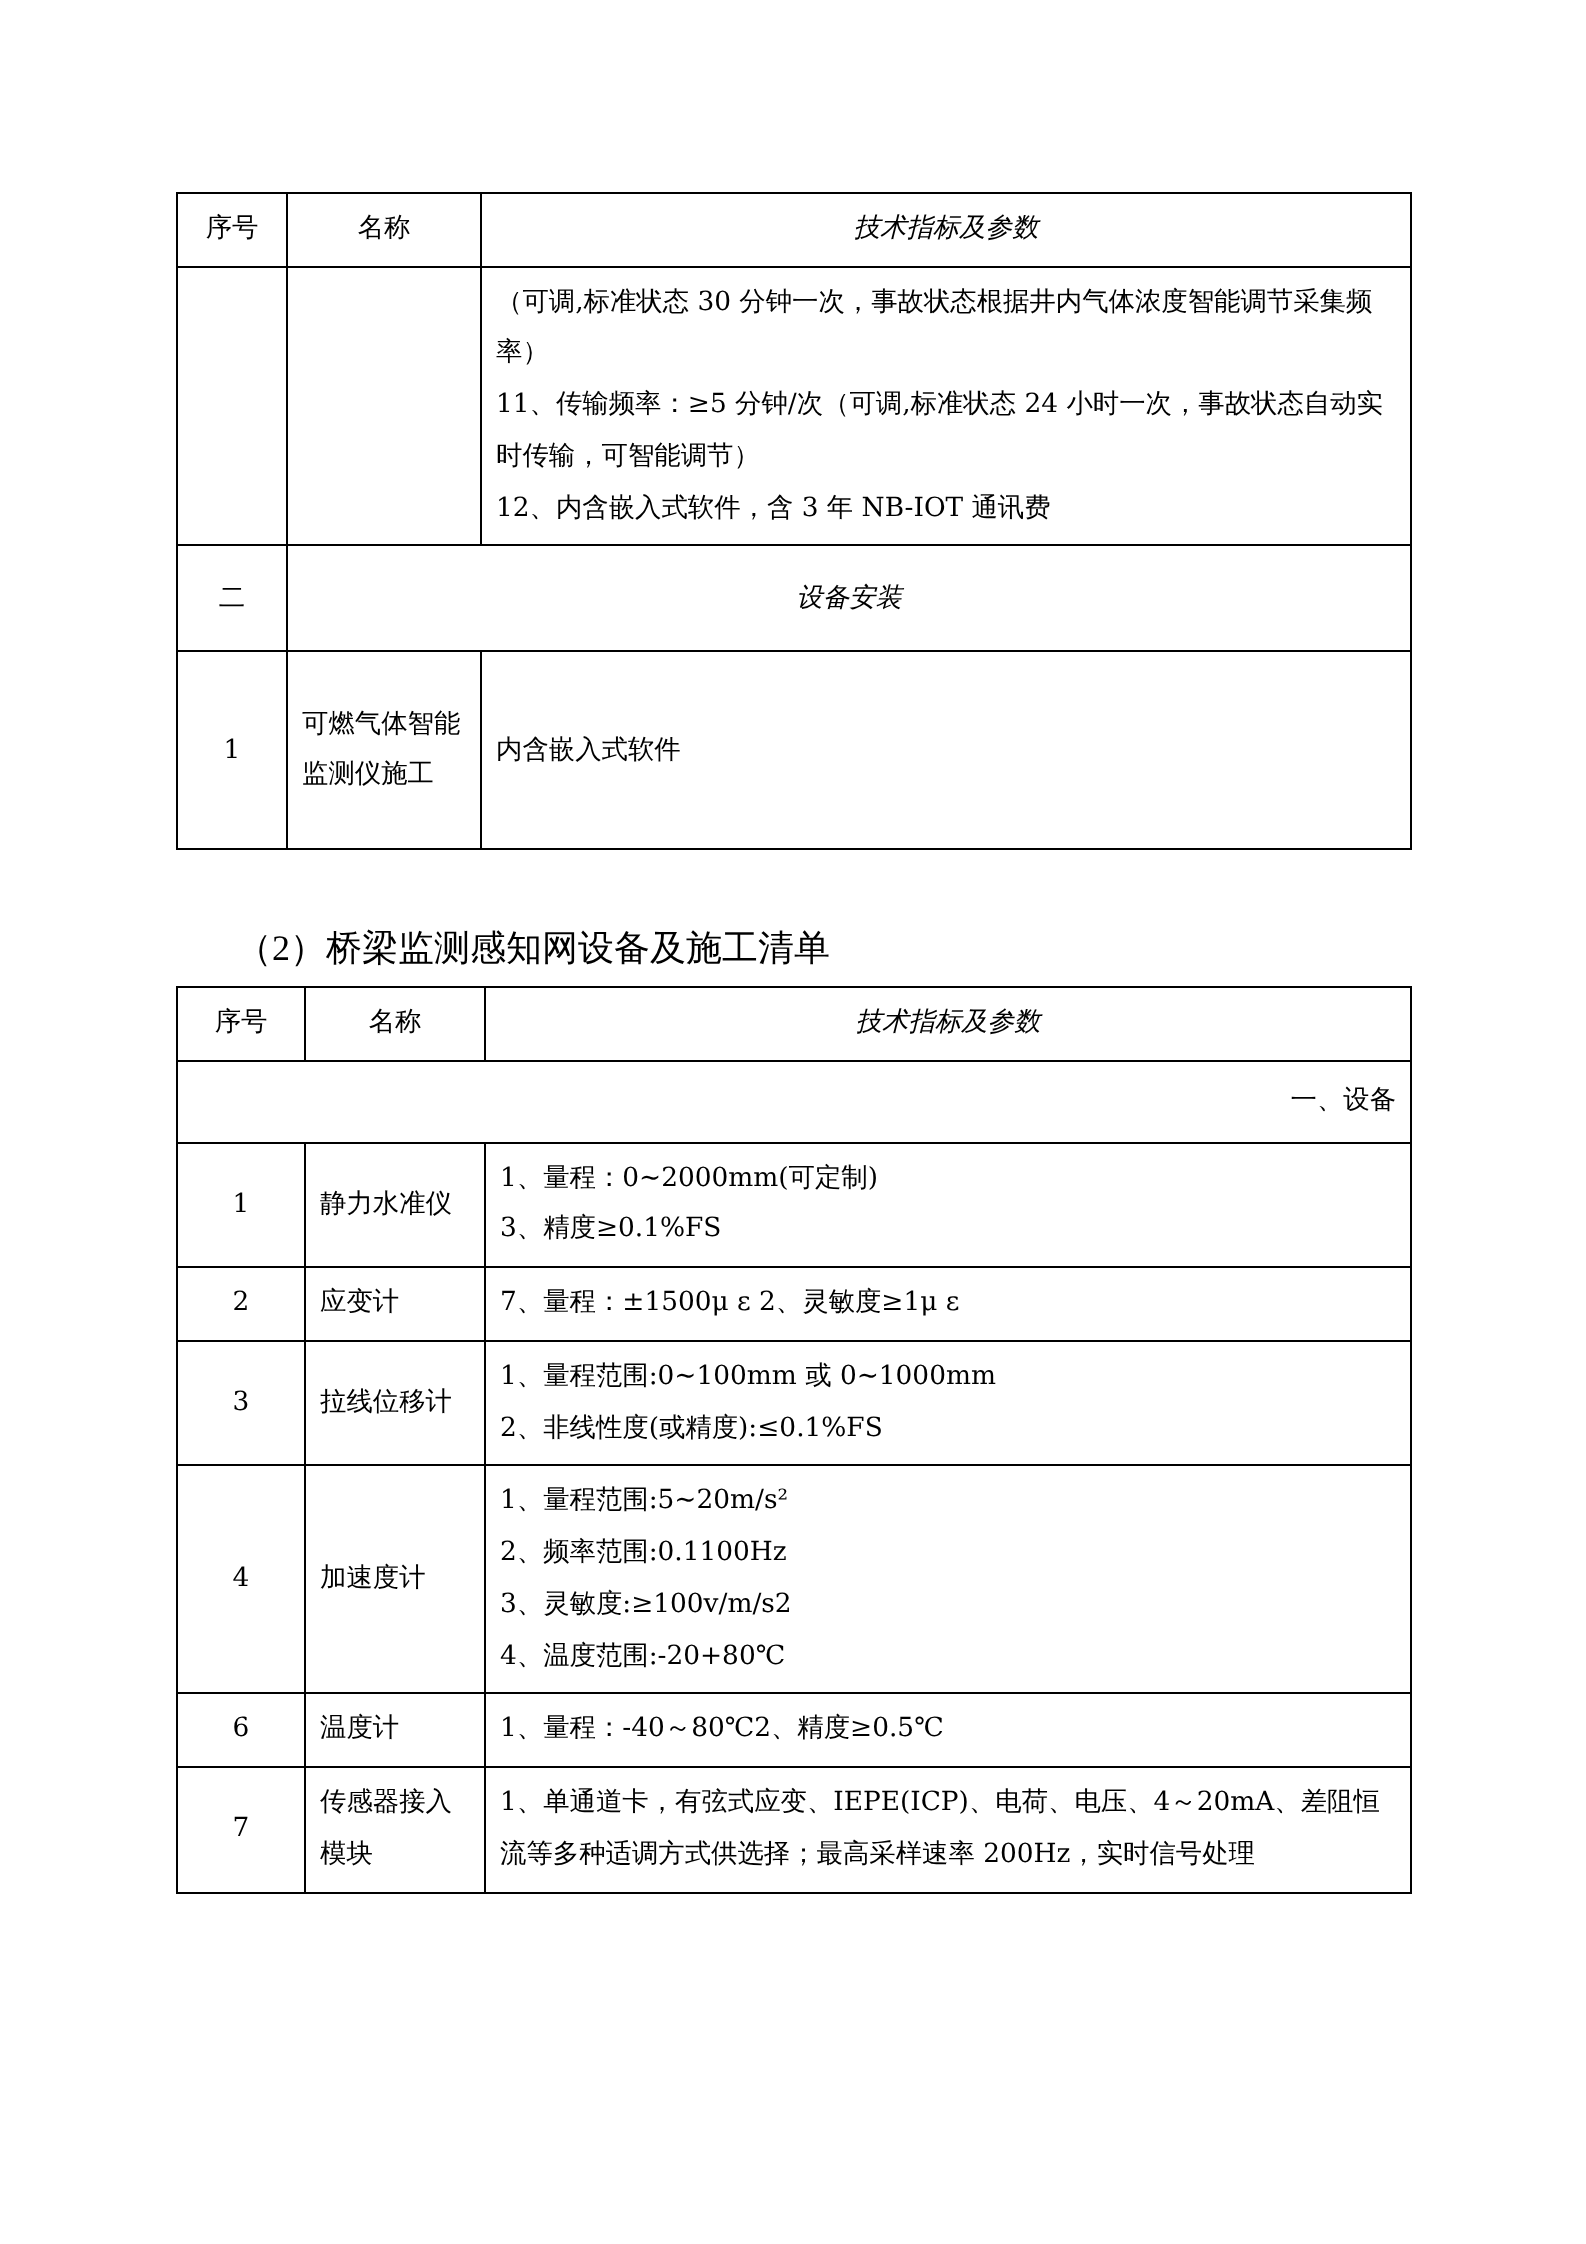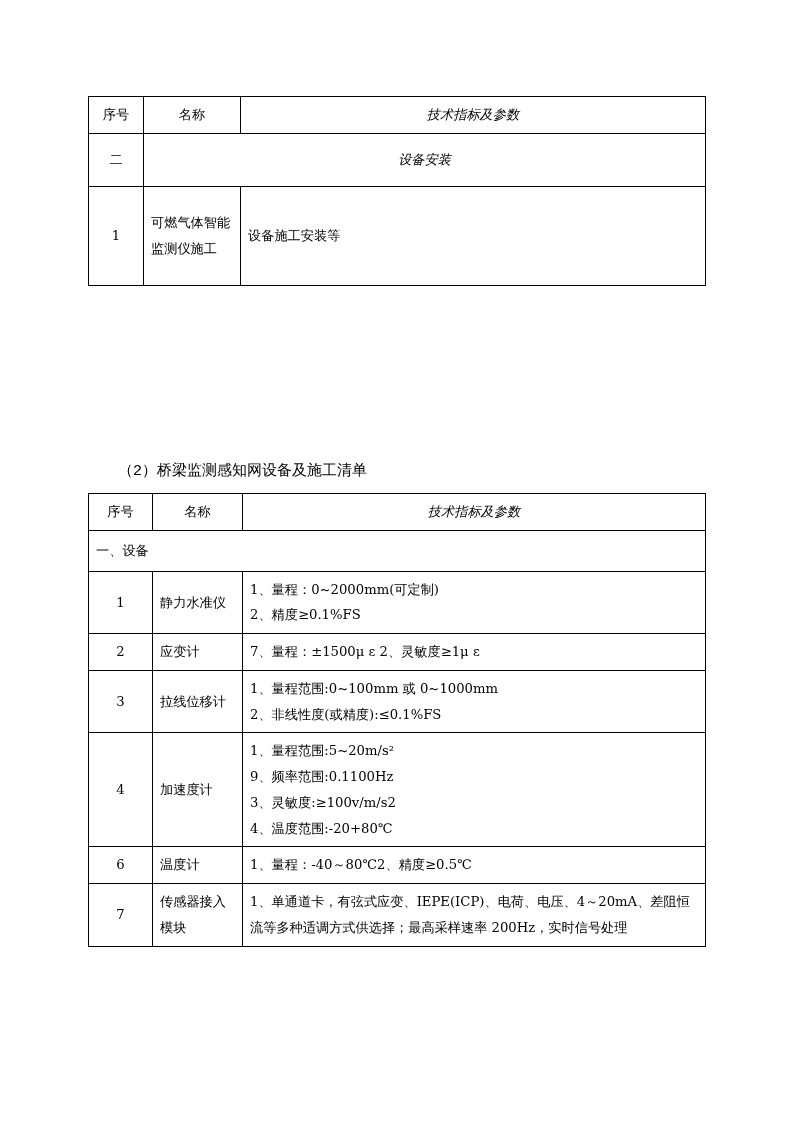--- a/index.html
+++ b/index.html
@@ -49,29 +49,29 @@
   }
   .c-num { width: 55px; text-align: center; }
   .c-name { width: 97px; text-align: left; }
   .c-spec { text-align: left; }
 
   
   .t2 .c-num { width: 64px; }
   .t2 .c-name { width: 90px; }
 
   .cell-center { text-align: center; font-style: italic; }
-  .cell-left { text-align: left; }
+  .cell-left { text-align: right; }
   .spec-line { display: block; }
 
   .section-title {
-    font-size: 15px;
+    font-size: 18px;
     line-height: 1.6;
     margin: 0;
     padding: 0;
-    font-family: Liberation Mono, monospace;
+    font-family: Liberation Serif, serif;
     text-align: right;
   }
 
   .tbl1-wrap { position: absolute; left: 88px; top: 96px; }
   .heading-wrap { position: absolute; left: 118px; top: 460px; }
   .tbl2-wrap { position: absolute; left: 88px; top: 493px; }
 
   .tall-row td { line-height: 2.0; }
 </style>
 </head>
@@ -86,31 +86,40 @@
           <col class="c-name">
           <col class="c-spec">
       </colgroup>
       <tbody>
         <tr class="hdr">
           <td class="c-num">序号</td>
           <td class="c-name">名称</td>
           <td class="c-spec cell-center">技术指标及参数</td>
         </tr>
 
+        <tr>
+          <td class="c-num"></td>
+          <td class="c-name"></td>
+          <td class="c-spec">
+            <span class="spec-line">（可调,标准状态 30 分钟一次，事故状态根据井内气体浓度智能调节采集频率）</span>
+            <span class="spec-line">11、传输频率：≥5 分钟/次（可调,标准状态 24 小时一次，事故状态自动实时传输，可智能调节）</span>
+            <span class="spec-line">12、内含嵌入式软件，含 3 年 NB-IOT 通讯费</span>
+          </td>
+        </tr>
 
         <tr class="tall-row">
           <td class="c-num" style="height:42px">二</td>
           <td class="cell-center" colspan="2">设备安装</td>
         </tr>
 
         <tr>
           <td class="c-num" style="height:88px">1</td>
           <td class="c-name">可燃气体智能监测仪施工</td>
           <td class="c-spec">
-            <span class="spec-line">设备施工安装等</span>
+            <span class="spec-line">内含嵌入式软件</span>
           </td>
         </tr>
       </tbody>
     </table>
   </div>
 
   <div class="heading-wrap">
     <div class="section-title">（2）桥梁监测感知网设备及施工清单</div>
   </div>
 
@@ -130,21 +139,21 @@
 
         <tr>
           <td class="cell-left" colspan="3" style="height:30px">一、设备</td>
         </tr>
 
         <tr>
           <td class="c-num">1</td>
           <td class="c-name">静力水准仪</td>
           <td class="c-spec">
             <span class="spec-line">1、量程：0~2000mm(可定制)</span>
-            <span class="spec-line">2、精度≥0.1%FS</span>
+            <span class="spec-line">3、精度≥0.1%FS</span>
           </td>
         </tr>
 
         <tr>
           <td class="c-num">2</td>
           <td class="c-name">应变计</td>
           <td class="c-spec">
             <span class="spec-line">7、量程：±1500μ ε 2、灵敏度≥1μ ε</span>
           </td>
         </tr>
@@ -156,21 +165,21 @@
             <span class="spec-line">1、量程范围:0~100mm 或 0~1000mm</span>
             <span class="spec-line">2、非线性度(或精度):≤0.1%FS</span>
           </td>
         </tr>
 
         <tr>
           <td class="c-num">4</td>
           <td class="c-name">加速度计</td>
           <td class="c-spec">
             <span class="spec-line">1、量程范围:5~20m/s²</span>
-            <span class="spec-line">9、频率范围:0.1100Hz</span>
+            <span class="spec-line">2、频率范围:0.1100Hz</span>
             <span class="spec-line">3、灵敏度:≥100v/m/s2</span>
             <span class="spec-line">4、温度范围:-20+80℃</span>
           </td>
         </tr>
 
         <tr>
           <td class="c-num">6</td>
           <td class="c-name">温度计</td>
           <td class="c-spec">
             <span class="spec-line">1、量程：-40～80℃2、精度≥0.5℃</span>

